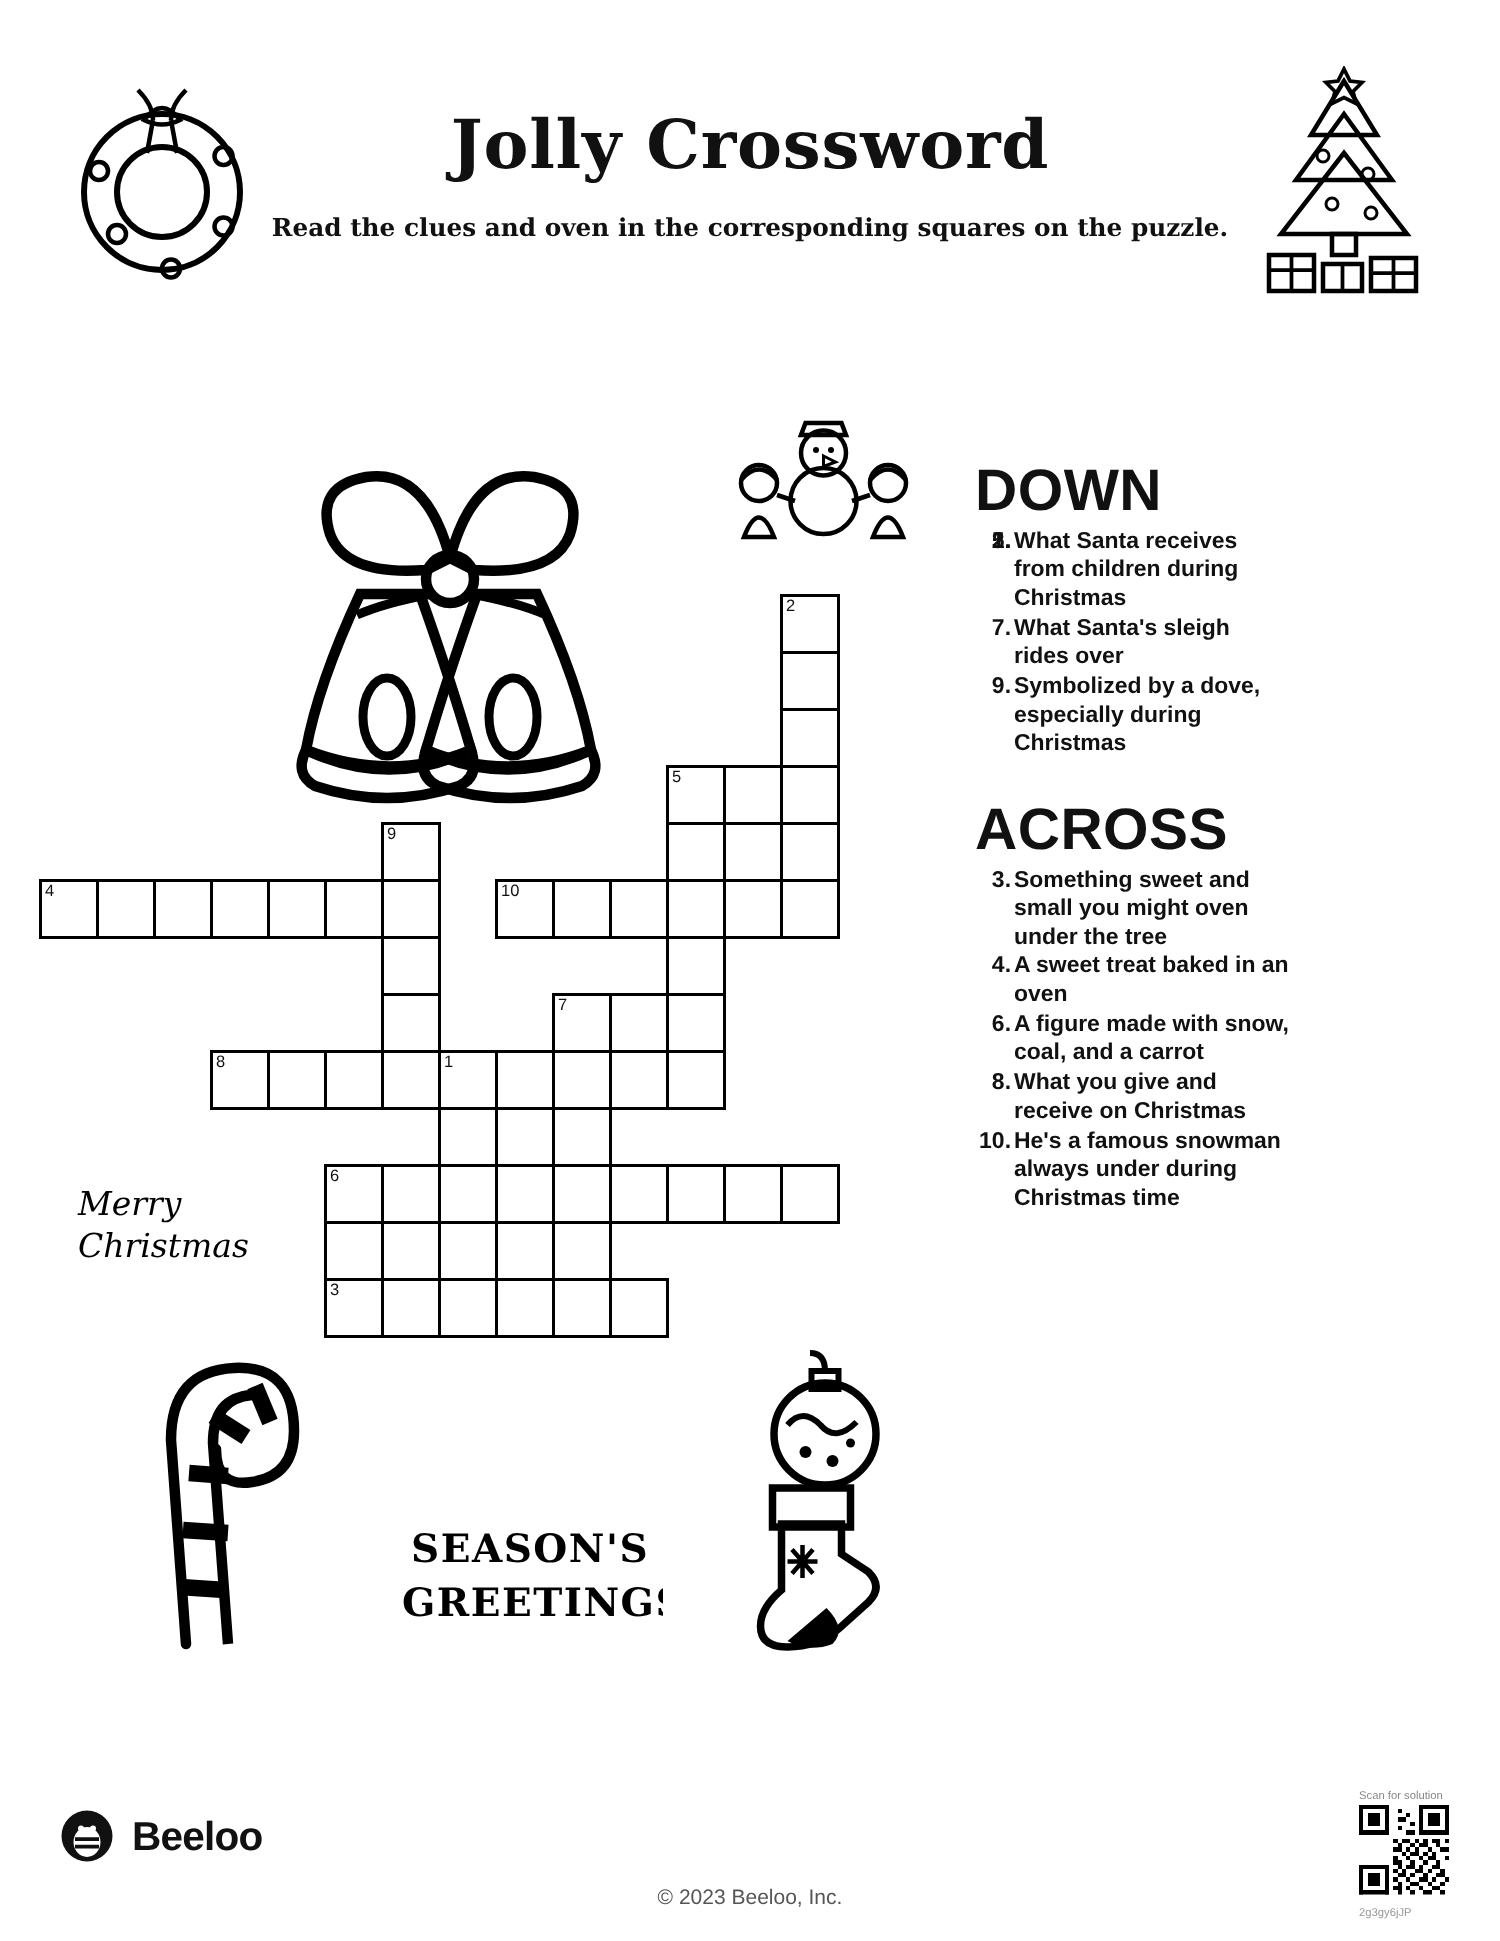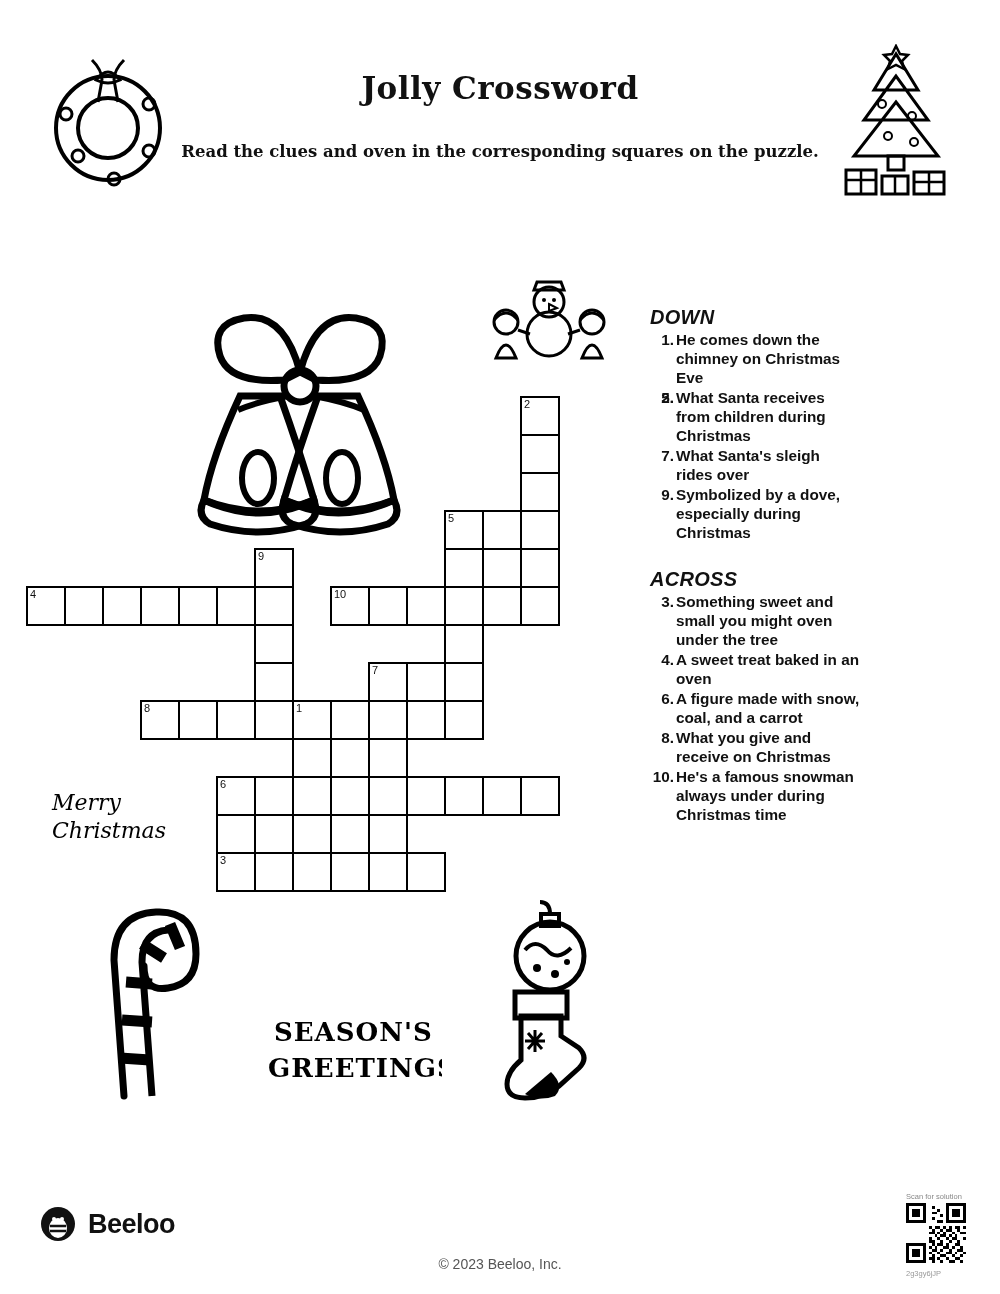--- a/index.html
+++ b/index.html
@@ -7,21 +7,21 @@
     width:1000px;height:1294px;background:#ffffff;
     font-family:"Liberation Sans", sans-serif;
     color:#111;position:relative;overflow:hidden;
   }
   .page{position:relative;width:1000px;height:1294px;}
 
   
   .title{
     position:absolute;left:0;right:0;top:70px;text-align:center;
     font-family:"DejaVu Serif", serif;
-    font-size:31px;font-weight:700;letter-spacing:.5px;
+    font-size:45px;font-weight:700;letter-spacing:.5px;
   }
   .subtitle{
     position:absolute;left:0;right:0;top:142px;text-align:center;
     font-family:"DejaVu Serif", serif;
     font-size:16.5px;font-weight:600;
   }
 
   .wreath{position:absolute;left:36px;top:46px;width:144px;height:146px;}
   .tree{position:absolute;left:826px;top:44px;width:140px;height:160px;}
   .bells{position:absolute;left:130px;top:266px;width:350px;height:270px;}
@@ -39,21 +39,21 @@
     border:2px solid #000;background:#fff;box-sizing:border-box;
   }
   .cell .num{
     position:absolute;left:2px;top:0px;font-size:11px;line-height:12px;
     font-family:"Liberation Sans", sans-serif;
   }
 
   
   .clues{position:absolute;left:650px;top:306px;width:210px;}
   .clues h2{
-    margin:0 0 2px 0;font-size:20px;font-weight:700;letter-spacing:.3px;font-style:italic;
+    margin:0 0 2px 0;font-size:39px;font-weight:700;letter-spacing:.3px;
   }
   .clues h2.across{margin-top:26px;}
   ol.cluelist{margin:0;padding:0;list-style:none;}
   ol.cluelist li{
     position:relative;padding-left:26px;margin-bottom:1px;
     font-size:15.3px;line-height:1.24;font-weight:700;
   }
   ol.cluelist li .n{position:absolute;left:0;top:0;width:24px;text-align:right;}
   ol.cluelist li .n::after{content:".";}
 
@@ -245,21 +245,21 @@
       <div class="cell" style="left: 228px; top: 456px;"></div>
       <div class="cell" style="left: 266px; top: 456px;"></div>
       <div class="cell" style="left: 304px; top: 456px;"></div>
       <div class="cell" style="left: 342px; top: 456px;"></div>
       <div class="cell" style="left: 380px; top: 456px;"></div>
     </div>
 
   <div class="clues">
     <h2 class="down">DOWN</h2>
     <ol class="cluelist" id="down-list">
-        <li><span class="n">1</span><span>He comes down the chimney on Christmas Eve</span></li>
+        <li><span class="n">1</span></li>
         <li><span class="n">2</span></li>
         <li><span class="n">5</span><span>What Santa receives from children during Christmas</span></li>
         <li><span class="n">7</span><span>What Santa's sleigh rides over</span></li>
         <li><span class="n">9</span><span>Symbolized by a dove, especially during Christmas</span></li>
       </ol>
     <h2 class="across">ACROSS</h2>
     <ol class="cluelist" id="across-list">
         <li><span class="n">3</span><span>Something sweet and small you might oven under the tree</span></li>
         <li><span class="n">4</span><span>A sweet treat baked in an oven</span></li>
         <li><span class="n">6</span><span>A figure made with snow, coal, and a carrot</span></li>

